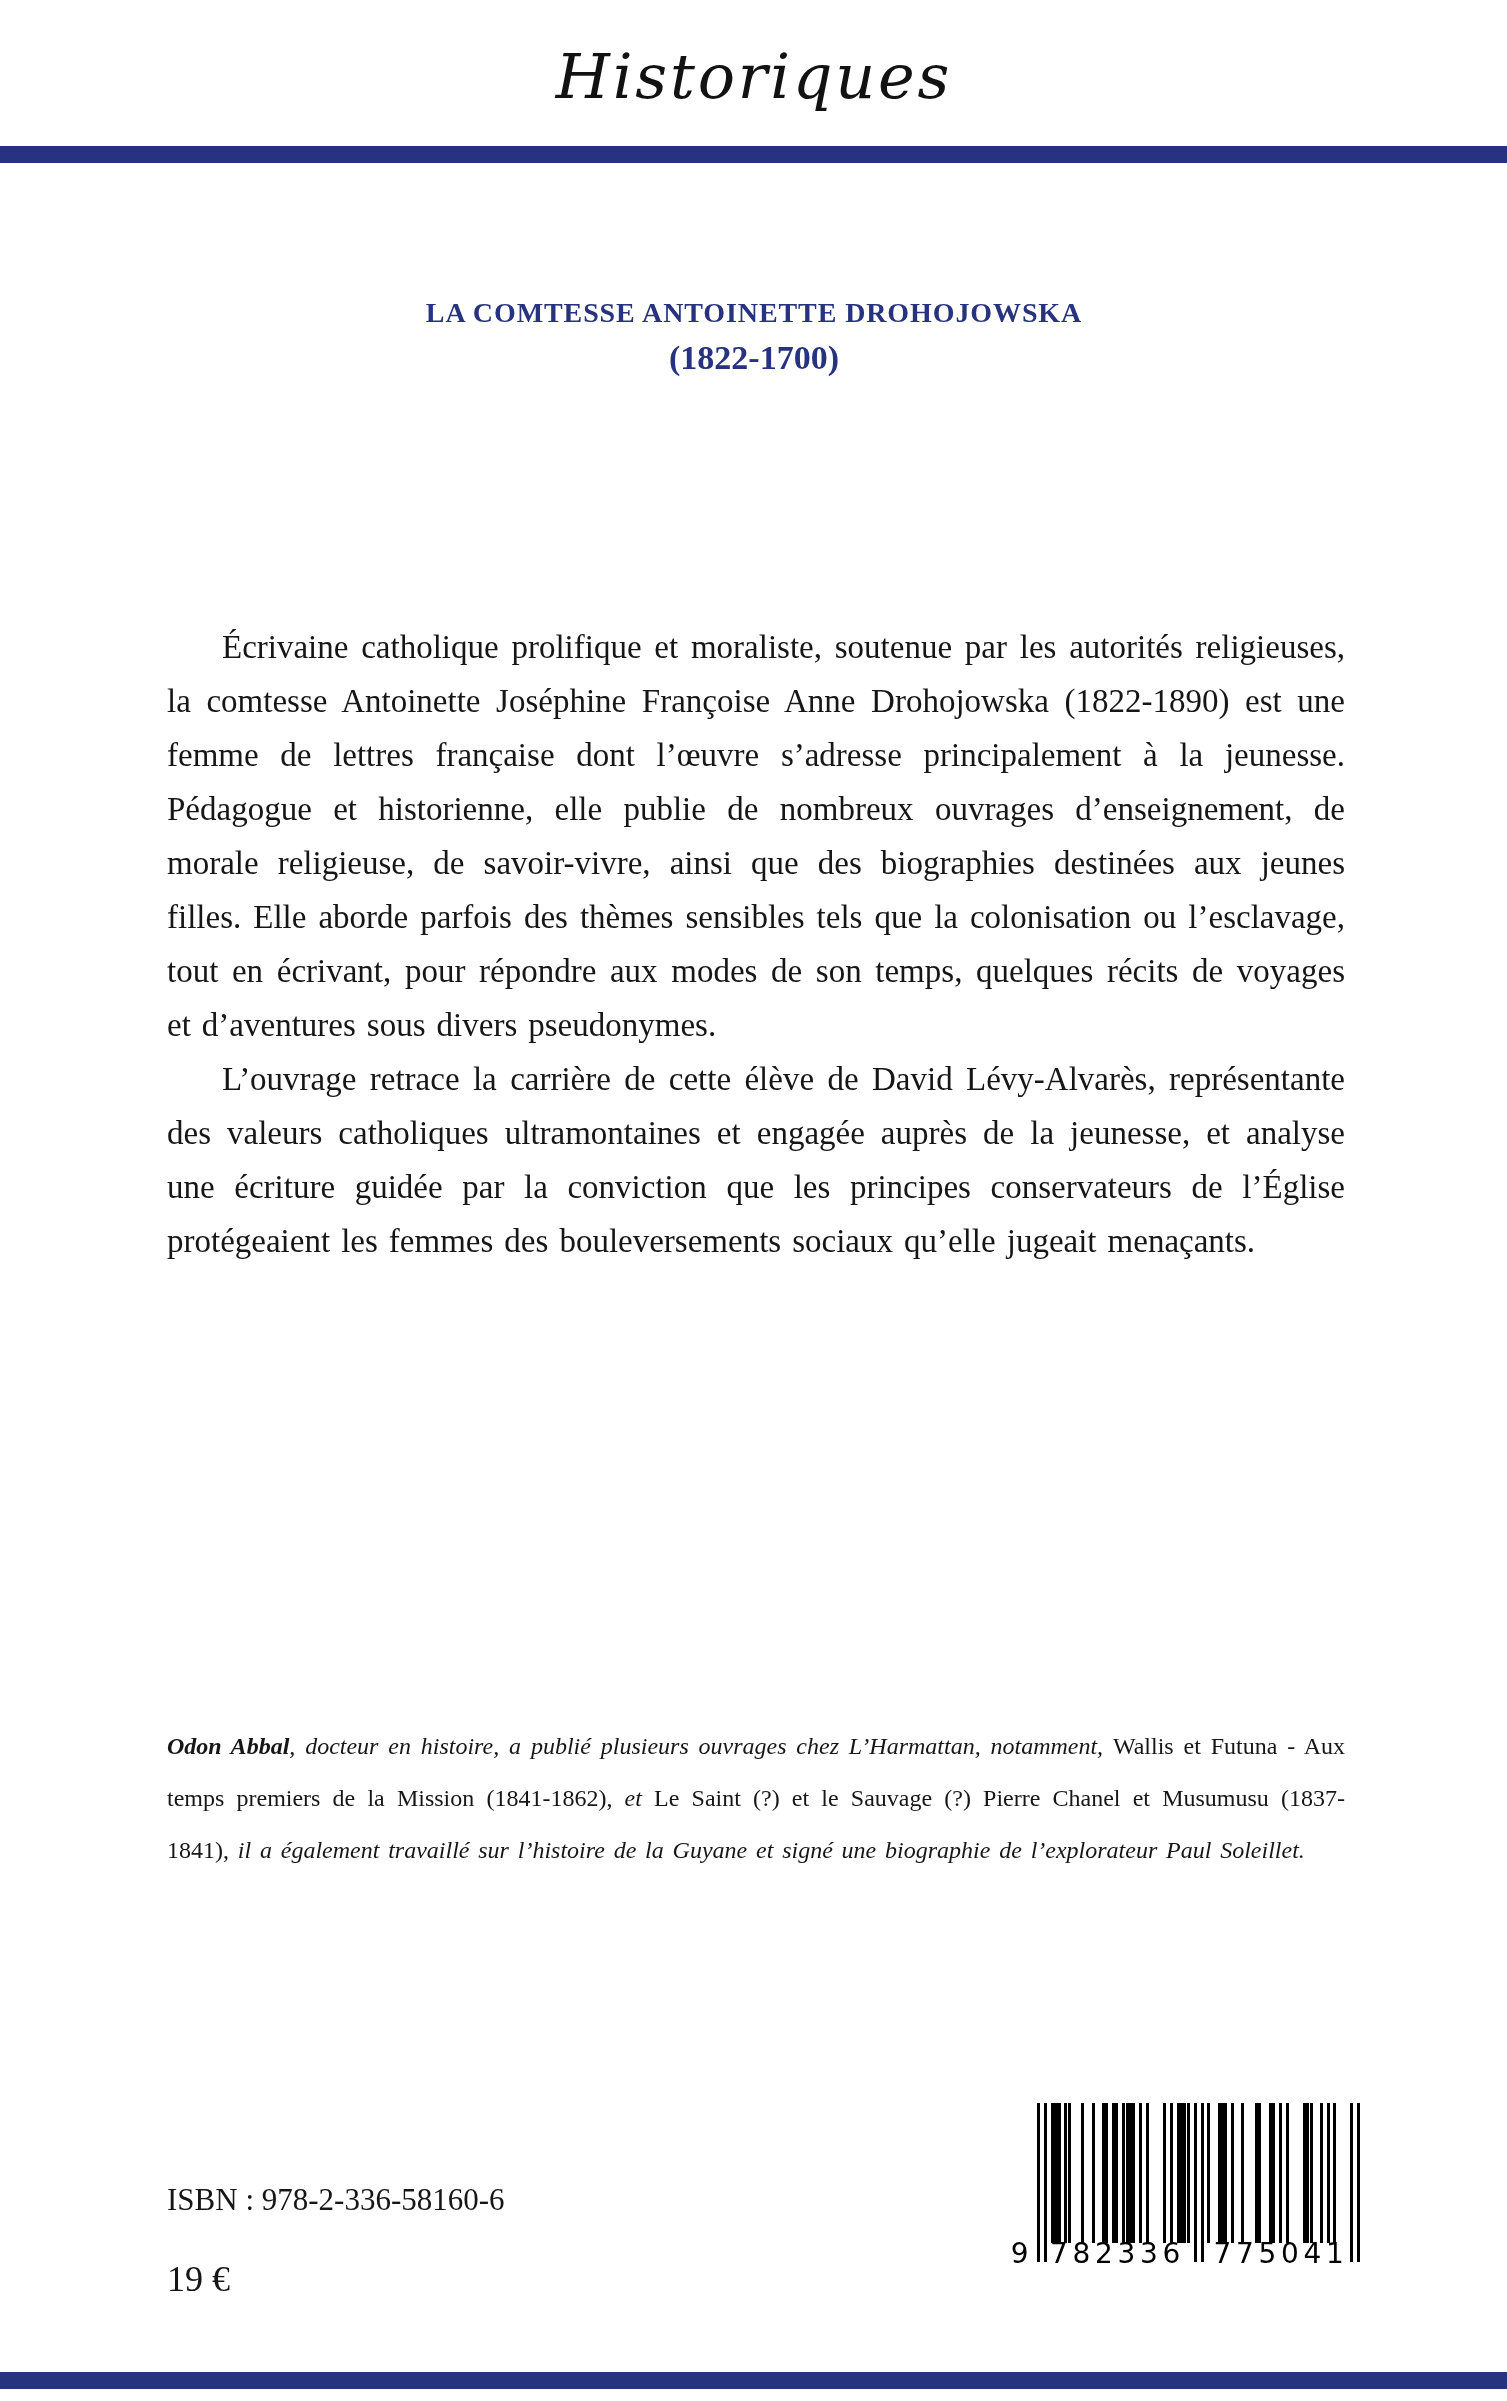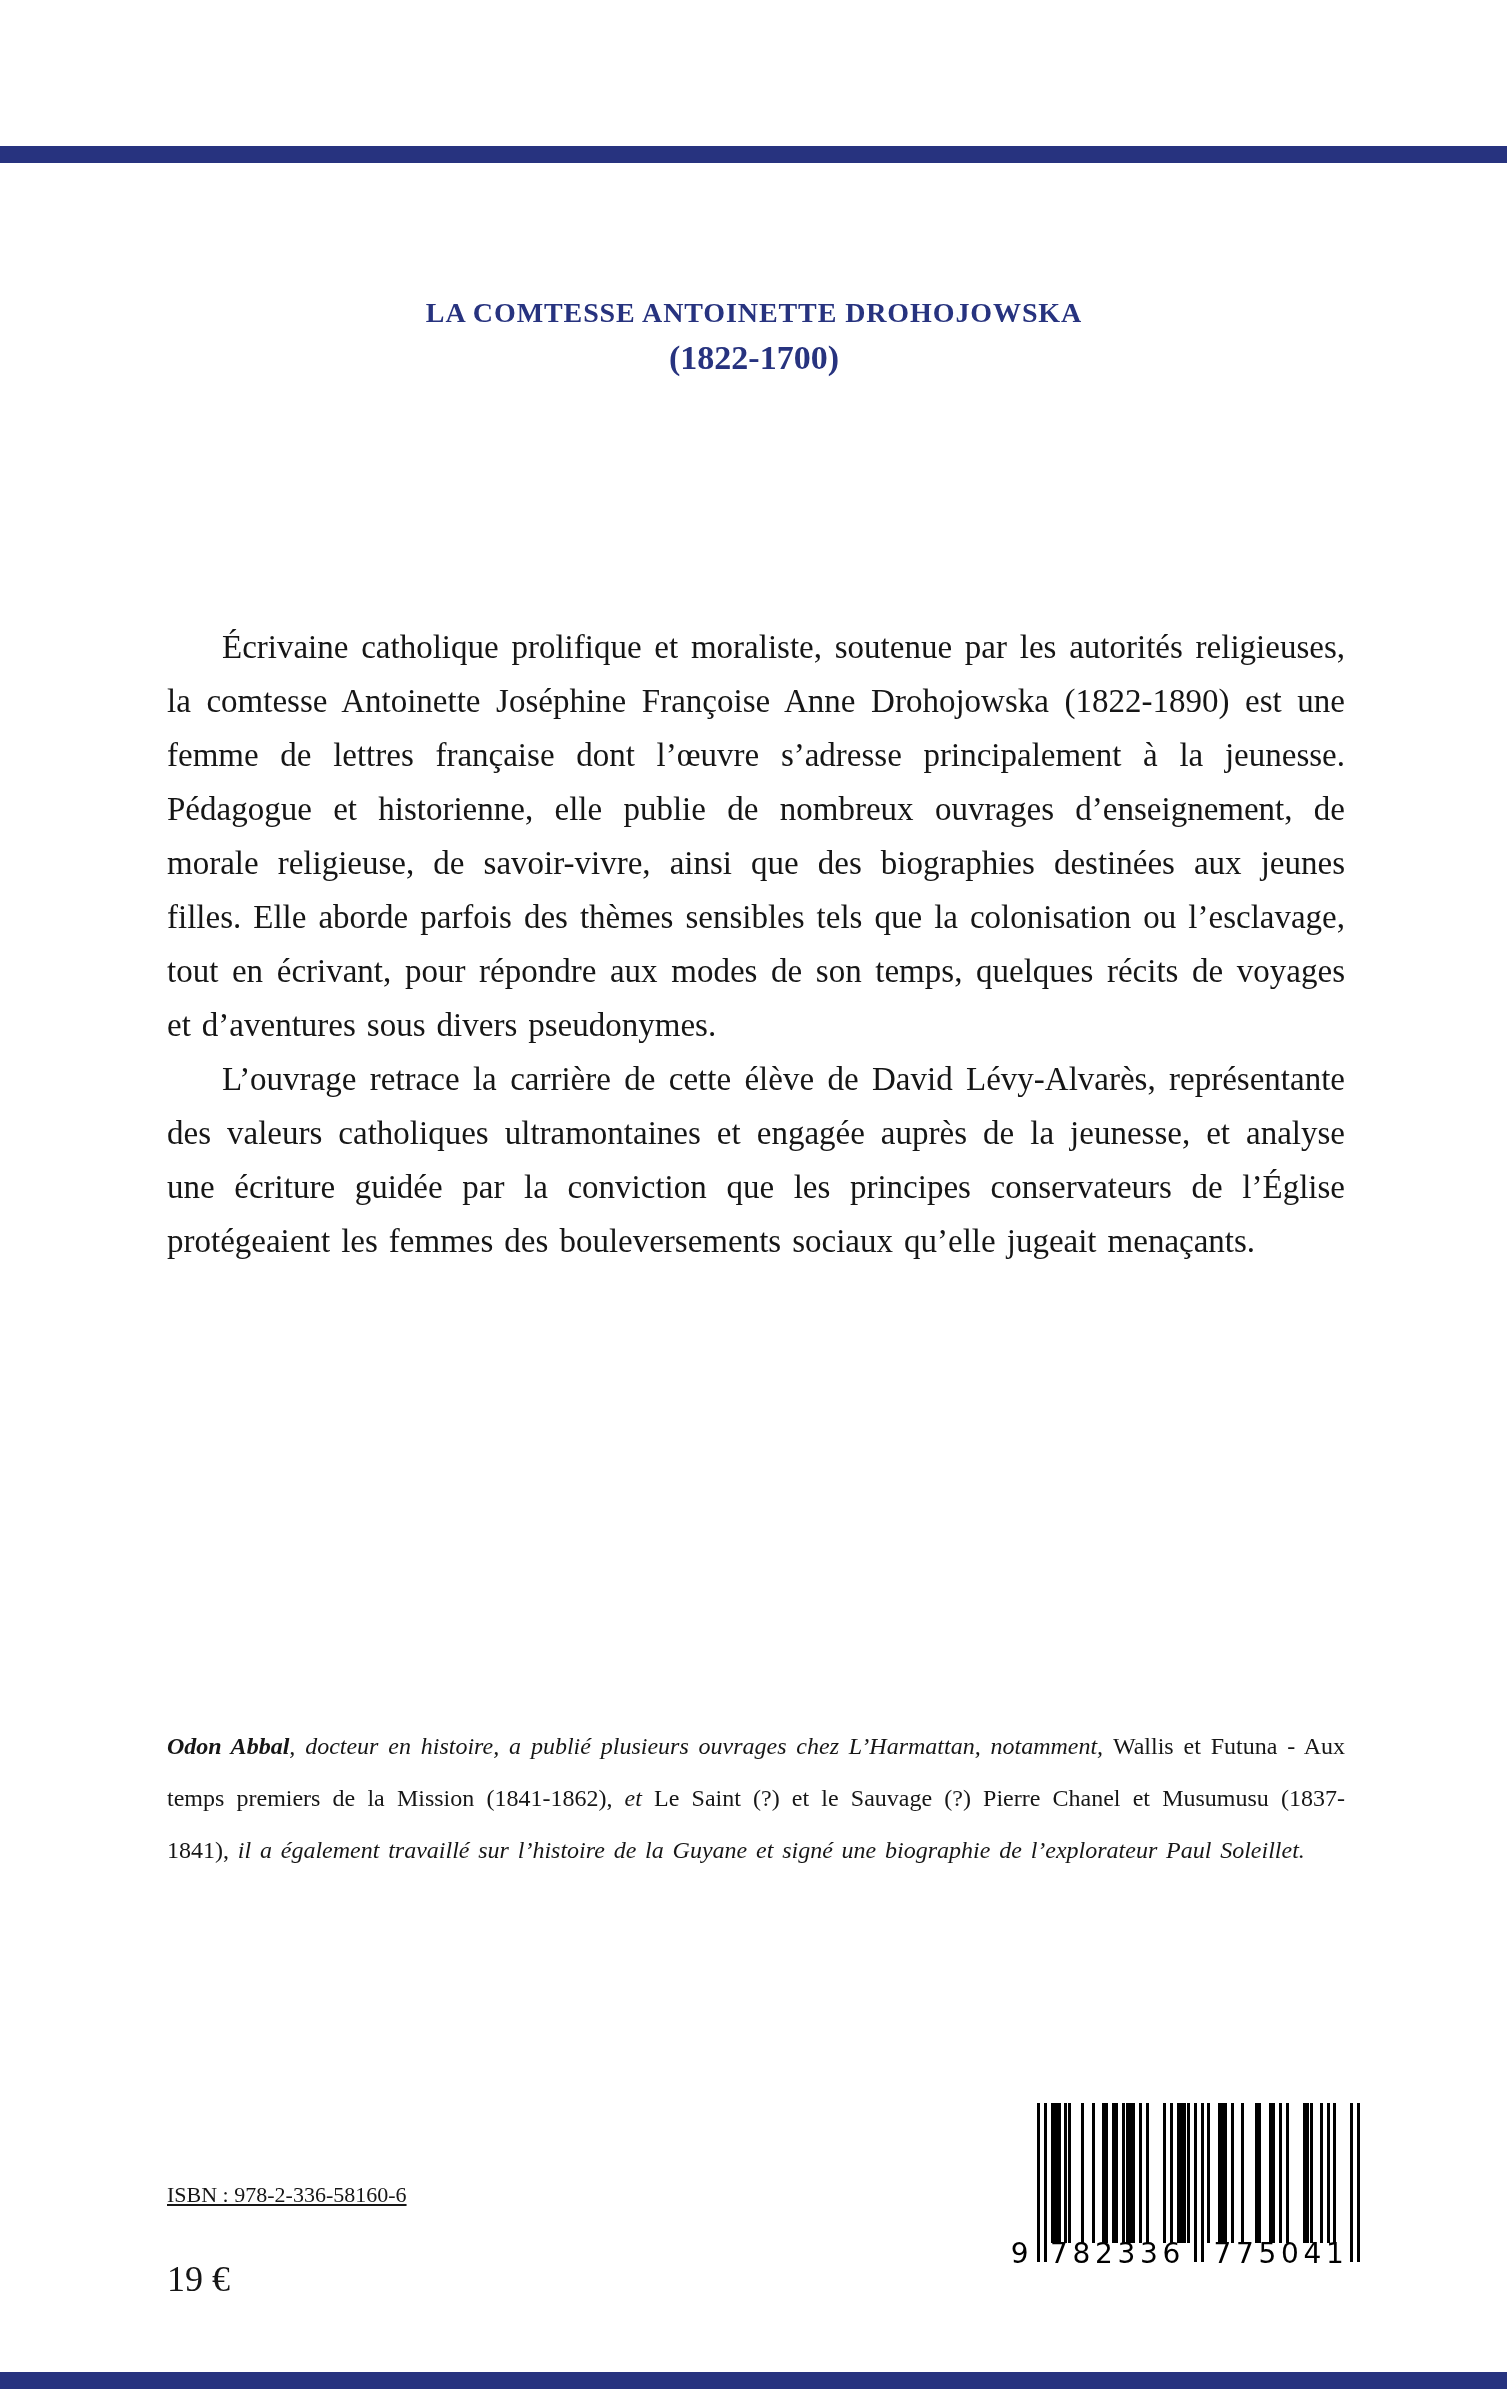--- a/index.html
+++ b/index.html
@@ -85,22 +85,21 @@
   }
   .bio p{margin:0;}
   .seg-bold-italic{font-style:italic;font-weight:700;}
   .seg-italic{font-style:italic;}
   .seg-roman{font-style:normal;}
 
   
   .isbn{
     position:absolute;
     top:2182px; left:167px;
-    font-size:22px;
-    text-decoration:underline;
+    font-size:31px;
   }
   .price{
     position:absolute;
     top:2258px; left:167px;
     font-size:36px;
   }
 
   
   .barcode{
     position:absolute;
@@ -129,20 +128,21 @@
   }
   .bc-digit-first{left:5.7px;}
   .bc-digits-left{left:45px; width:146px; text-align:left; letter-spacing:4.7px;}
   .bc-digits-right{left:204px; width:144px; text-align:center; letter-spacing:4.7px;}
 </style>
 </head>
 <body>
 
 <div class="page">
 
+  <div class="collection-name">Historiques</div>
 
   <div class="rule top"></div>
 
   <section class="title-block">
     <h1>LA COMTESSE ANTOINETTE DROHOJOWSKA</h1>
     <h3>(1822-1700)</h3>
   </section>
 
   <section class="body-text">
     <p>Écrivaine catholique prolifique et moraliste, soutenue par les autorités religieuses, la comtesse Antoinette Joséphine Françoise Anne Drohojowska (1822-1890) est une femme de lettres française dont l’œuvre s’adresse principalement à la jeunesse. Pédagogue et historienne, elle publie de nombreux ouvrages d’enseignement, de morale religieuse, de savoir-vivre, ainsi que des biographies destinées aux jeunes filles. Elle aborde parfois des thèmes sensibles tels que la colonisation ou l’esclavage, tout en écrivant, pour répondre aux modes de son temps, quelques récits de voyages et d’aventures sous divers pseudonymes.</p>

